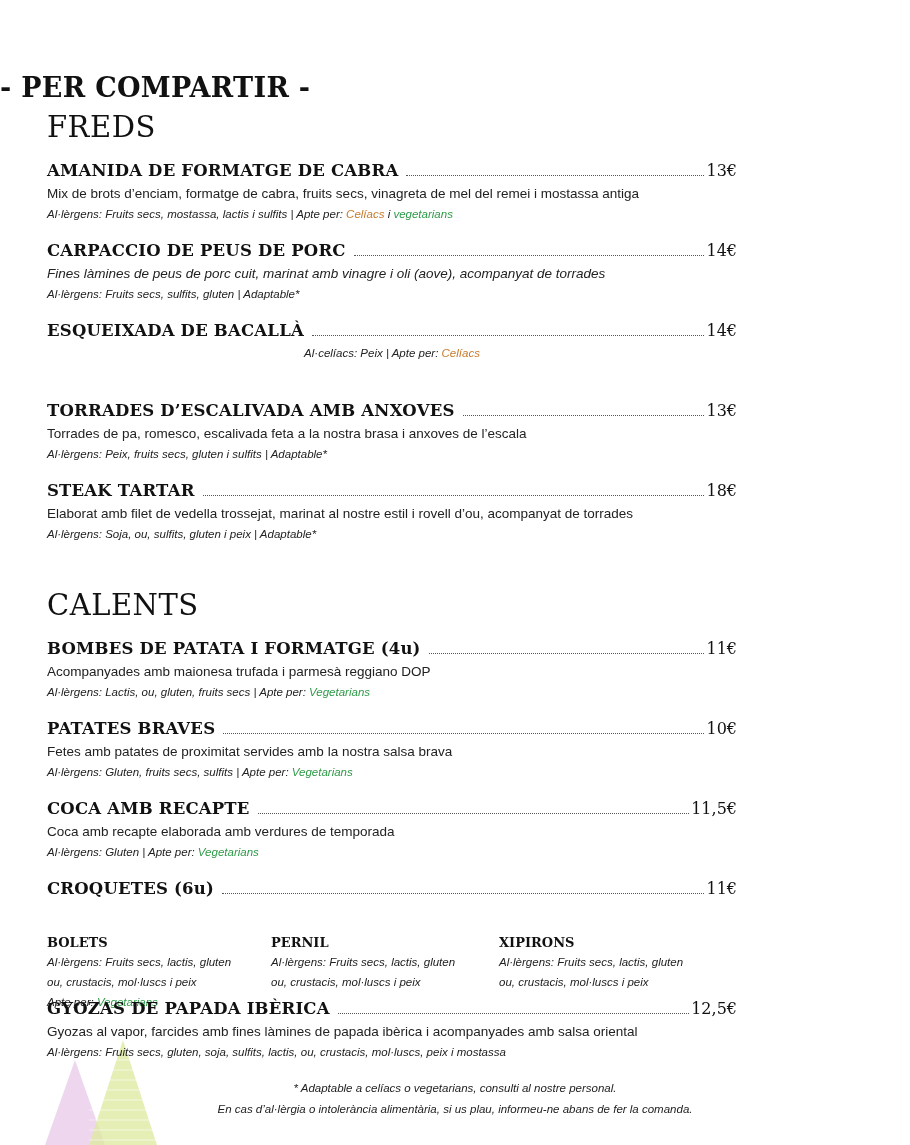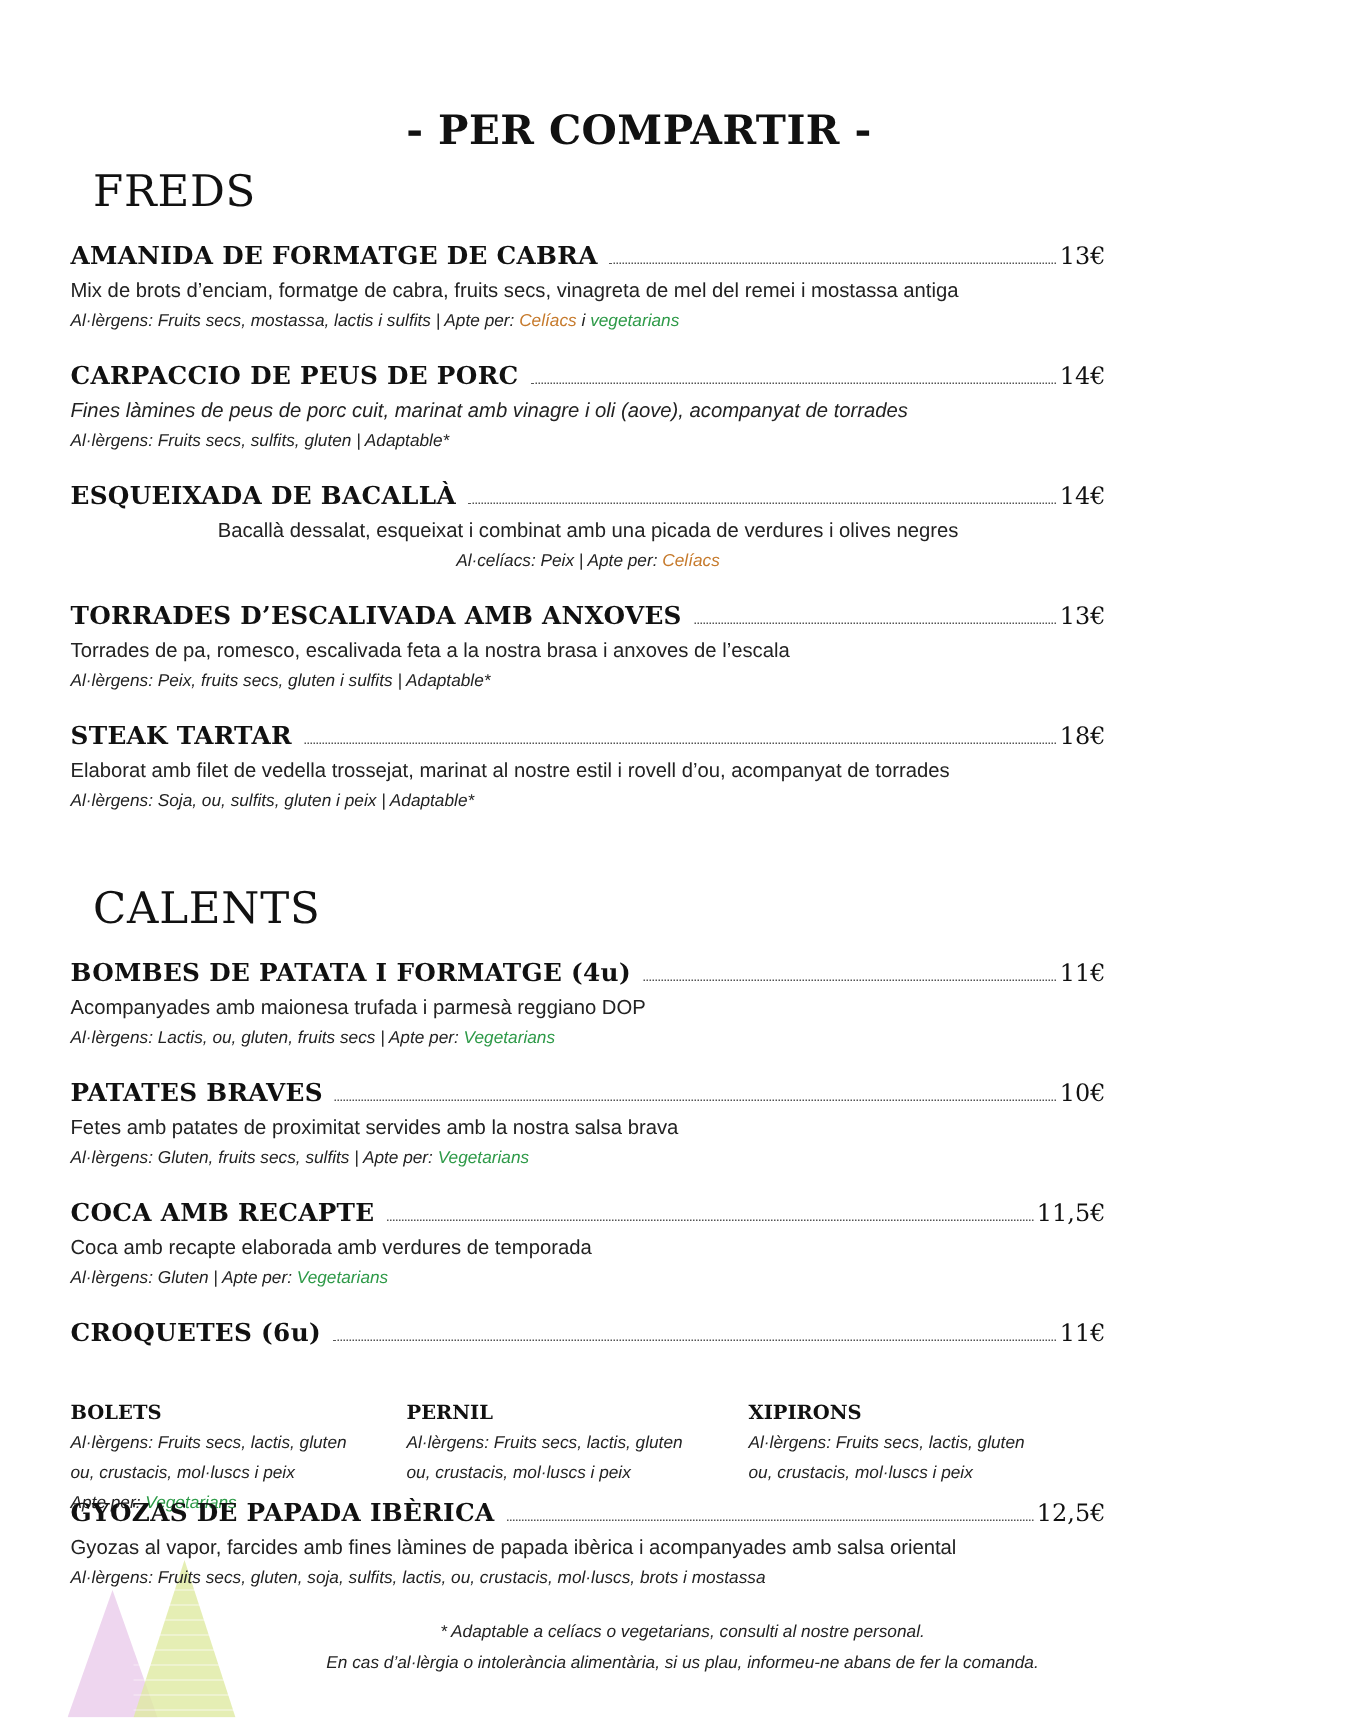--- a/index.html
+++ b/index.html
@@ -1,19 +1,19 @@
 <!DOCTYPE html>
 <html><head>
 <meta charset="utf-8">
 <style>
   html, body { margin:0; padding:0; background:#ffffff; }
   body { width:910px; height:1145px; position:relative; overflow:hidden; color:#111; font-family:"Liberation Sans", sans-serif; }
   .page { position:absolute; left:0; top:0; width:910px; height:1145px; }
-  .main-title { position:absolute; left:0; width:780px; top:72px; text-align:center; font-family:"DejaVu Serif", serif; font-weight:bold; font-size:27px; letter-spacing:0.3px; color:#111;padding-left:36px; }
-  .section-title { position:absolute; left:62px; font-family:"DejaVu Serif", serif; font-size:29px; font-weight:normal; color:#111; letter-spacing:0.5px; }
+  .main-title { position:absolute; left:0; width:780px; top:72px; font-family:"DejaVu Serif", serif; font-weight:bold; font-size:27px; letter-spacing:0.3px; color:#111; }
+  .section-title { position:absolute; left:47px; font-family:"DejaVu Serif", serif; font-size:29px; font-weight:normal; color:#111; letter-spacing:0.5px; }
   .item { position:absolute; left:47px; width:690px; }
   .item-head { display:flex; align-items:baseline; height:22px; }
   .item-name { font-family:"DejaVu Serif", serif; font-weight:bold; font-size:16.5px; white-space:nowrap; color:#111; letter-spacing:0.2px; }
   .dots { flex:1; border-bottom:1.5px dotted #555; margin:0 2px 4px 8px; height:1px; }
   .item-price { font-family:"DejaVu Serif", serif; font-size:16px; white-space:nowrap; color:#111; }
   .desc { font-size:13.5px; color:#222; margin-top:1px; height:20px; line-height:20px; white-space:nowrap; }
   .desc.it { font-style:italic; }
   .allerg { font-size:11.5px; font-style:italic; color:#222; height:20px; line-height:20px; white-space:nowrap; }
   .celiac { color:#c67a2c; }
   .veg { color:#2e9a48; }
@@ -52,21 +52,20 @@
     <div class="desc it">Fines làmines de peus de porc cuit, marinat amb vinagre i oli (aove), acompanyat de torrades</div>
     <div class="allerg">Al·lèrgens: Fruits secs, sulfits, gluten  |  Adaptable*</div>
   </div>
 
   <div class="item" style="top:321px;text-align:center;">
     <div class="item-head">
       <span class="item-name">ESQUEIXADA DE BACALLÀ</span>
       <span class="dots"></span>
       <span class="item-price">14€</span>
     </div>
-    <div class="desc">Bacallà dessalat, esqueixat i combinat amb una picada de verdures i olives negres</div>
     <div class="allerg"><span>Al·celíacs: Peix  |  Apte per: </span><span class="celiac">Celíacs</span></div>
   </div>
 
   <div class="item" style="top:401px;">
     <div class="item-head">
       <span class="item-name">TORRADES D’ESCALIVADA AMB ANXOVES</span>
       <span class="dots"></span>
       <span class="item-price">13€</span>
     </div>
     <div class="desc">Torrades de pa, romesco, escalivada feta a la nostra brasa i anxoves de l’escala</div>
@@ -160,19 +159,19 @@
     </g>
   </svg>
 
   <div class="item" style="top:999px;">
     <div class="item-head">
       <span class="item-name">GYOZAS DE PAPADA IBÈRICA</span>
       <span class="dots"></span>
       <span class="item-price">12,5€</span>
     </div>
     <div class="desc">Gyozas al vapor, farcides amb fines làmines de papada ibèrica i acompanyades amb salsa oriental</div>
-    <div class="allerg">Al·lèrgens: Fruits secs, gluten, soja, sulfits, lactis, ou, crustacis, mol·luscs, brots i mostassa</div>
+    <div class="allerg">Al·lèrgens: Fruits secs, gluten, soja, sulfits, lactis, ou, crustacis, mol·luscs, peix i mostassa</div>
   </div>
 
   <div class="footnote" style="top:1103px;">En cas d’al·lèrgia o intolerància alimentària, si us plau, informeu-ne abans de fer la comanda.</div>
   <div class="footnote" style="top:1082px;">* Adaptable a celíacs o vegetarians, consulti al nostre personal.</div>
 
 </div>
 
 </body></html>

